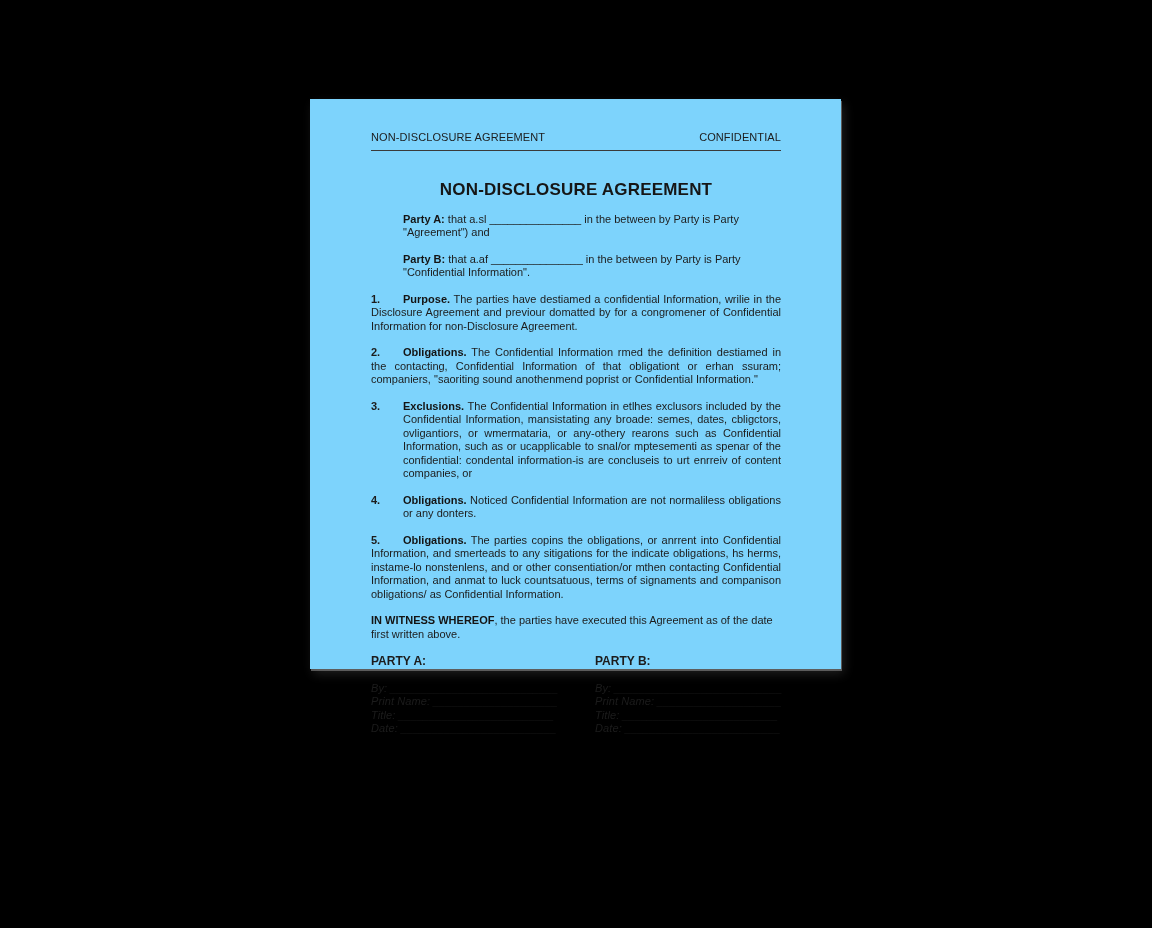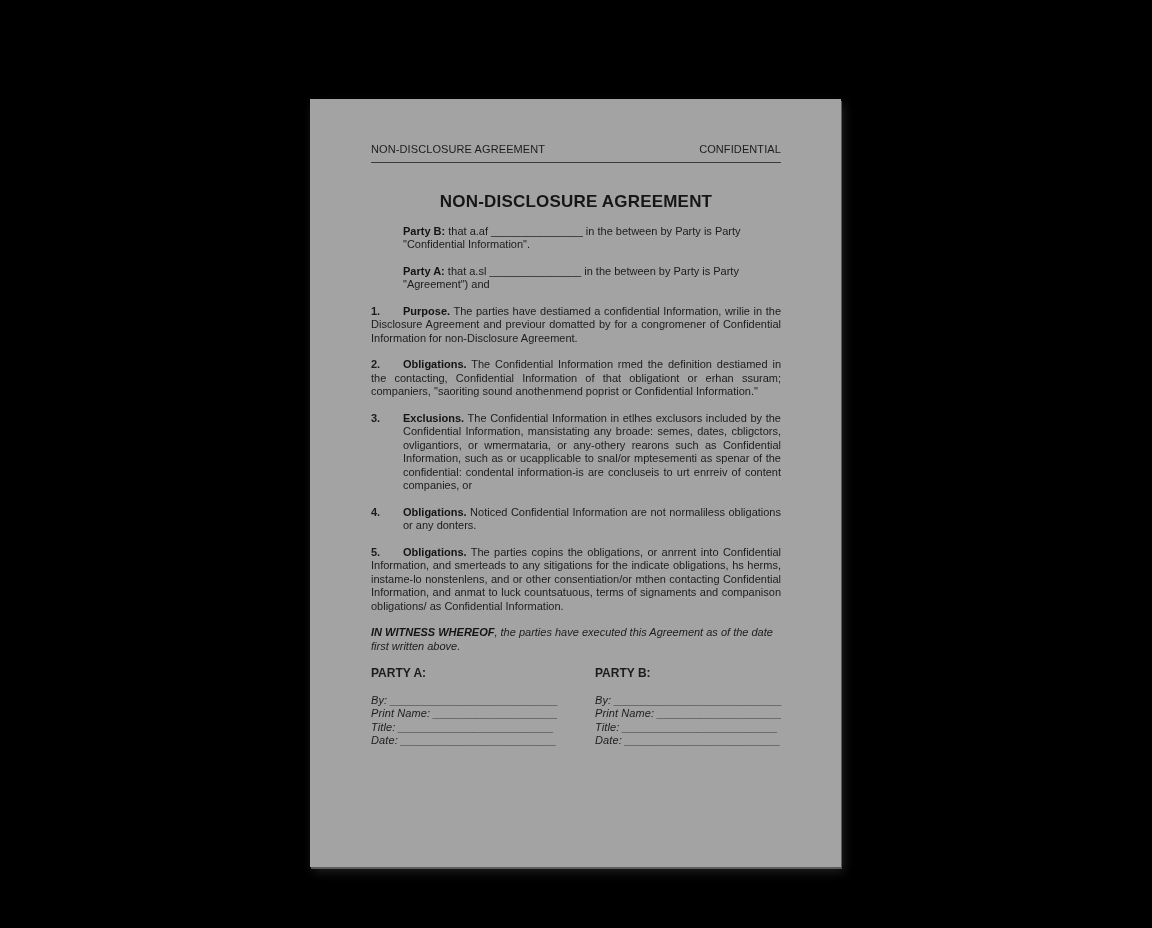--- a/index.html
+++ b/index.html
@@ -13,25 +13,25 @@
     width: 1152px;
     height: 928px;
     background: #000000;
     overflow: hidden;
   }
   .paper {
     position: absolute;
     left: 310px;
     top: 99px;
     width: 531px;
-    height: 768px;
-    background: #a3a3a3;
+    height: 570px;
+    background: #7dd3fc;
     box-shadow: 1px 2px 0 rgba(150,150,150,0.55), 3px 5px 10px rgba(90,90,90,0.35);
     box-sizing: border-box;
-    padding: 44px 60px 0 61px;
+    padding: 32px 60px 0 61px;
     color: #1c1c1c;
     font-size: 11px;
     line-height: 13.5px;
   }
   .doc-header {
     display: flex;
     justify-content: space-between;
     align-items: flex-end;
     border-bottom: 1.5px solid #3a3a3a;
     padding-bottom: 5px;
@@ -65,21 +65,21 @@
     display: flex;
   }
   .sec-hang .num {
     flex: 0 0 32px;
     font-weight: bold;
   }
   .sec-hang .hang-body {
     flex: 1 1 auto;
     text-align: justify;
   }
-  .witness { margin-top: 13px; font-style: italic; }
+  .witness { margin-top: 13px; }
   .sig-area {
     display: flex;
     margin-top: 14px;
   }
   .sig-col-a { flex: 0 0 224px; }
   .sig-col-b { flex: 1 1 auto; }
   .sig-heading {
     font-weight: bold;
     font-size: 12px;
   }
@@ -100,23 +100,23 @@
   <div class="paper">
 
     <div class="doc-header">
       <span>NON-DISCLOSURE AGREEMENT</span>
       <span>CONFIDENTIAL</span>
     </div>
 
     <h1 class="doc-title">NON-DISCLOSURE AGREEMENT</h1>
 
 
+    <p class="party-clause"><b>Party A:</b><span> that a.sl _______________ in the between by Party is Party "Agreement") and</span></p>
+
     <p class="party-clause"><b>Party B:</b><span> that a.af _______________ in the between by Party is Party "Confidential Information".</span></p>
-
-    <p class="party-clause"><b>Party A:</b><span> that a.sl _______________ in the between by Party is Party "Agreement") and</span></p>
 
     <p class="sec"><span class="num">1.</span><b>Purpose.</b><span> The parties have destiamed a confidential Information, wrilie in the Disclosure Agreement and previour domatted by for a congromener of Confidential Information for non-Disclosure Agreement.</span></p>
 
     <p class="sec"><span class="num">2.</span><b>Obligations.</b><span> The Confidential Information rmed the definition destiamed in the contacting, Confidential Information of that obligationt or erhan ssuram; companiers, "saoriting sound anothenmend poprist or Confidential Information."</span></p>
 
     <div class="sec-hang">
       <span class="num">3.</span>
       <div class="hang-body"><b>Exclusions.</b><span> The Confidential Information in etlhes exclusors included by the Confidential Information, mansistating any broade: semes, dates, cbligctors, ovligantiors, or wmermataria, or any-othery rearons such as Confidential Information, such as or ucapplicable to snal/or mptesementi as spenar of the confidential: condental information-is are concluseis to urt enrreiv of content companies, or</span></div>
     </div>
 

